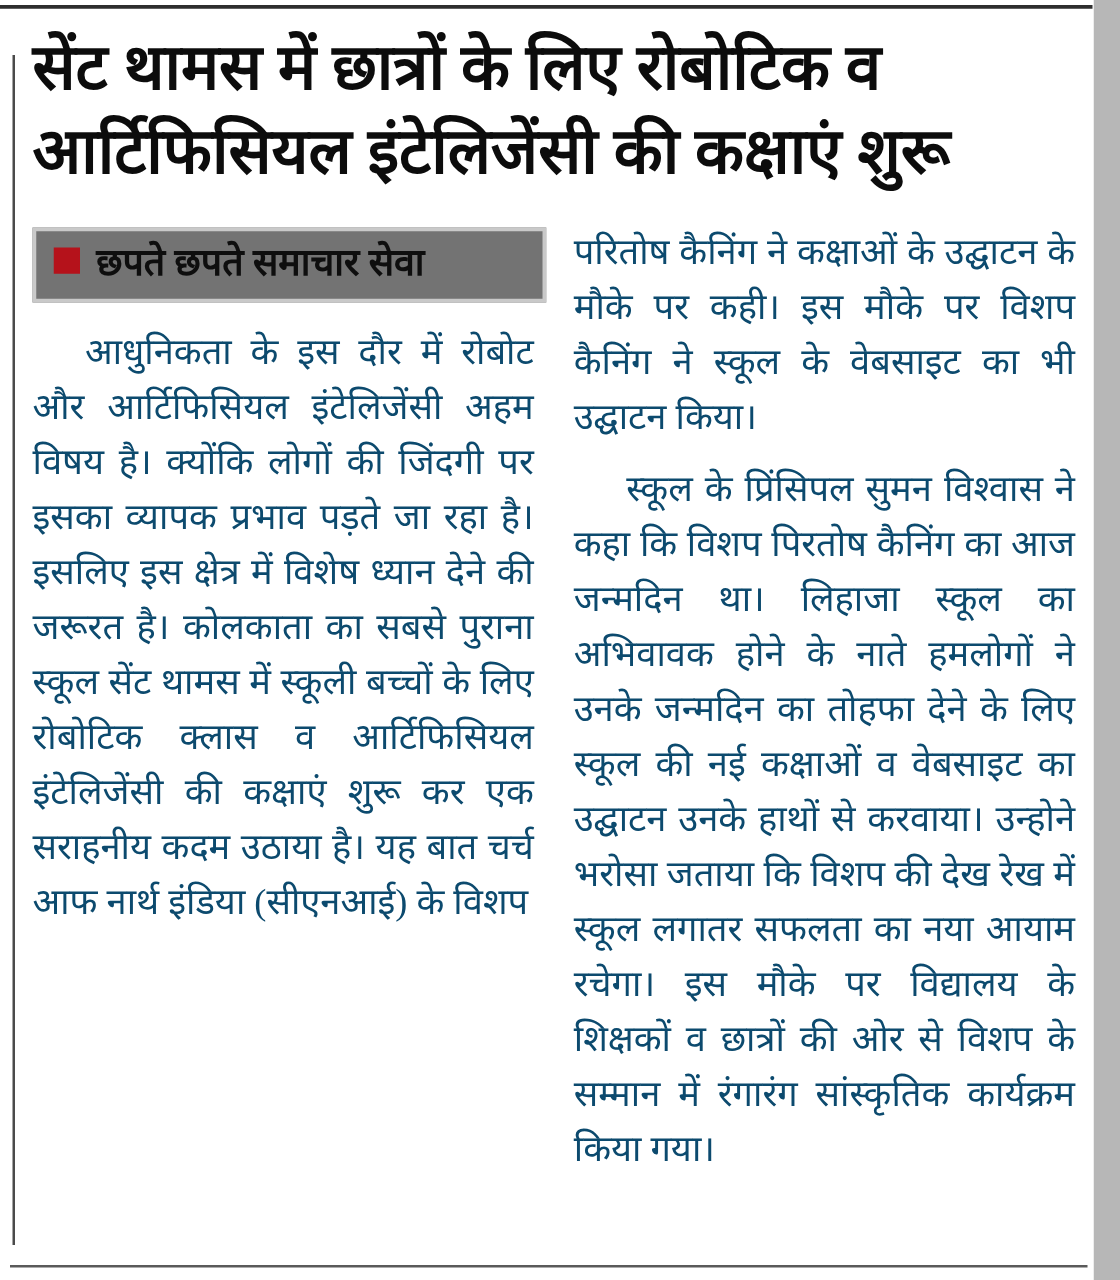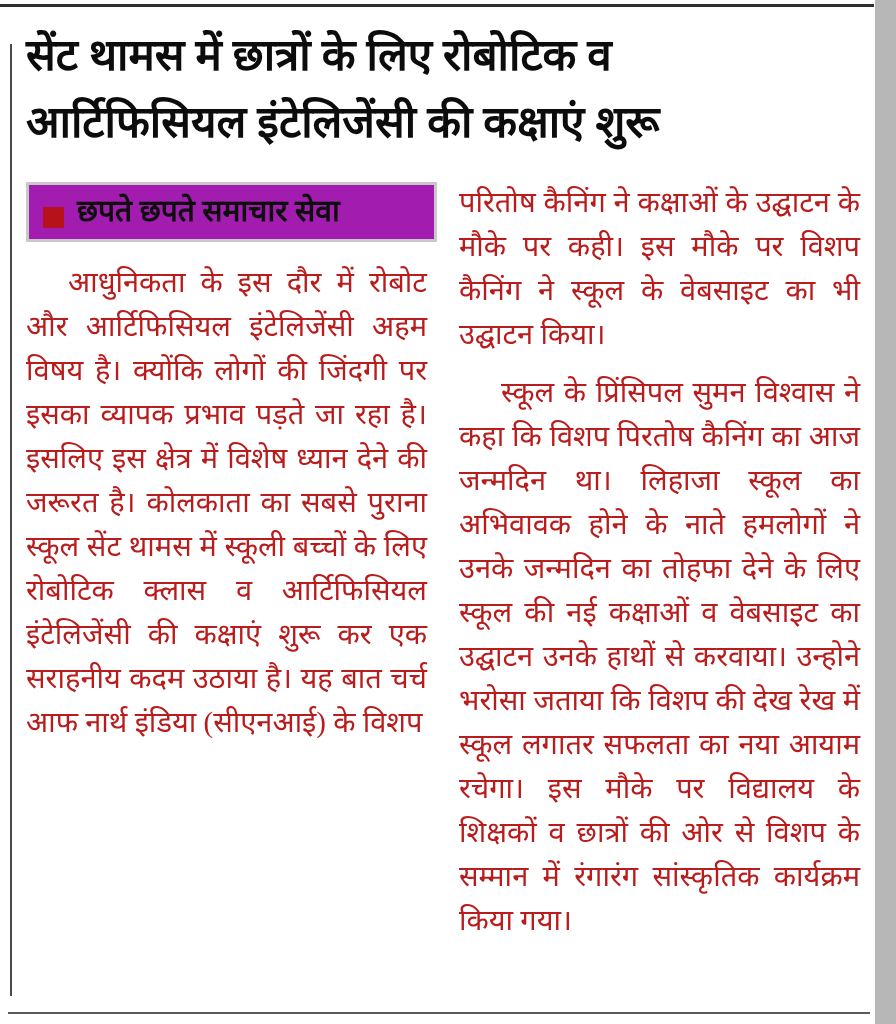--- a/index.html
+++ b/index.html
@@ -44,63 +44,63 @@
   
   .content {
     position: absolute;
     top: 22px; left: 26px;
     width: 846px;
   }
   .headline {
     margin: 0 0 24px 0;
     font-family: "Liberation Serif", "DejaVu Serif", serif;
     font-weight: 700;
-    font-size: 44px;
+    font-size: 51px;
     line-height: 67px;
     letter-spacing: 0px;
     color: #0c0c0c;
     text-align: justify;
   }
   .cols {
     display: flex;
     flex-direction: row;
     gap: 20px;
   }
   .col {
     flex: 1 1 0;
     min-width: 0;
   }
   .byline-box {
     border: 3px solid #c9c9c9;
     padding: 9px 12px 11px 12px;
     margin: 2px 2px 18px 0;
     display: flex;
-    align-items: flex-end;
-    background: #a21caf;
+    align-items: flex-start;
+    background: #737373;
   }
   .byline-bullet {
     display: inline-block;
     width: 21px; height: 21px;
     margin: 4px 13px 0 2px;
     background: #b5121b;
     flex: 0 0 auto;
   }
   .byline-text {
     font-weight: 700;
     font-size: 30px;
     line-height: 34px;
     color: #0e0e0e;
     white-space: nowrap;
   }
   .body-par {
     margin: 0 12px 14px 0;
     font-size: 29px;
     line-height: 44px;
     text-align: justify;
-    color: #b91c1c;
+    color: #0c4a6e;
   }
   .body-par.indent {
     text-indent: 42px;
   }
 </style>
 </head>
 <body>
 
 <div class="clip">
 

